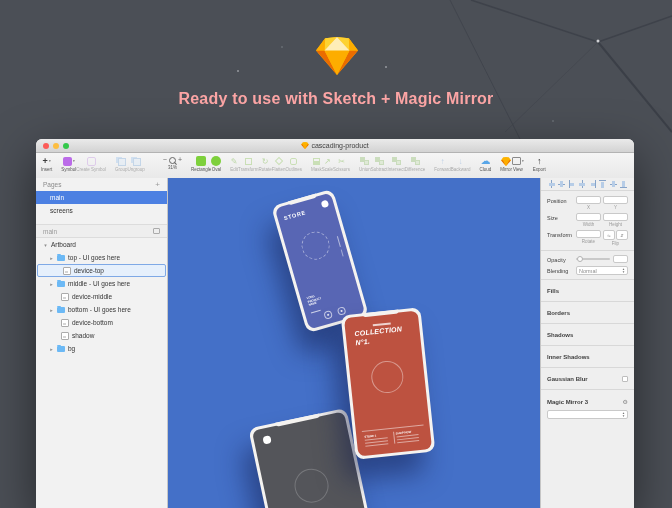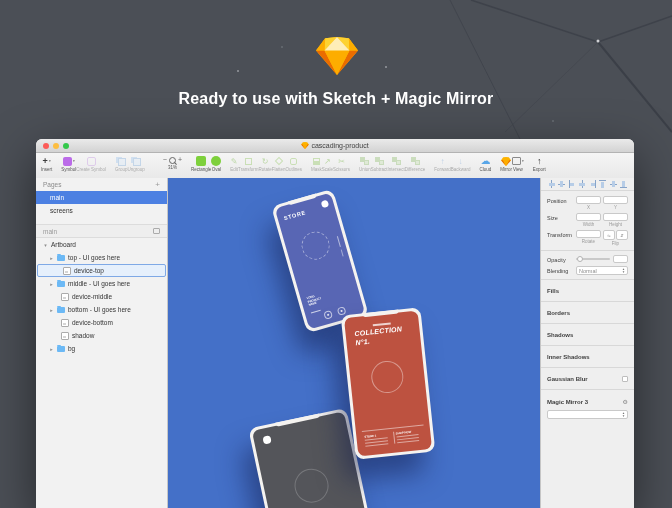--- a/index.html
+++ b/index.html
@@ -3,21 +3,21 @@
 <meta charset="utf-8">
 <style>
   html,body{margin:0;padding:0}
   body{width:672px;height:508px;background:#4B4F56;font-family:"Liberation Sans",sans-serif;overflow:hidden;position:relative}
 
   
   .bg-svg{position:absolute;left:0;top:0}
 
   
   .hero-logo{position:absolute;left:316px;top:37px}
-  .hero-title{position:absolute;left:0;right:0;top:90px;text-align:center;color:#ffffff;font-size:16px;font-weight:bold;letter-spacing:.2px}
+  .hero-title{position:absolute;left:0;right:0;top:90px;text-align:center;color:#fca5a5;font-size:16px;font-weight:bold;letter-spacing:.2px}
 
   
   .window{position:absolute;left:36px;top:139px;width:598px;height:369px;background:#F0F0F0;border-radius:6px 6px 0 0;box-shadow:0 16px 48px rgba(0,0,0,.5)}
   .titlebar{height:13px;background:linear-gradient(#EAEAEA,#D3D3D3);border-bottom:1px solid #B3B3B3;border-radius:6px 6px 0 0;position:relative;display:flex;align-items:center;justify-content:center}
   .lights{position:absolute;left:7px;top:3.5px;display:flex;gap:4px}
   .light{width:6px;height:6px;border-radius:50%}
   .l-red{background:#FC5B57}.l-yel{background:#FDBE41}.l-grn{background:#34C84A}
   .title-text{font-size:7px;color:#3F3F3F;display:flex;align-items:center;gap:2px}
 
   

